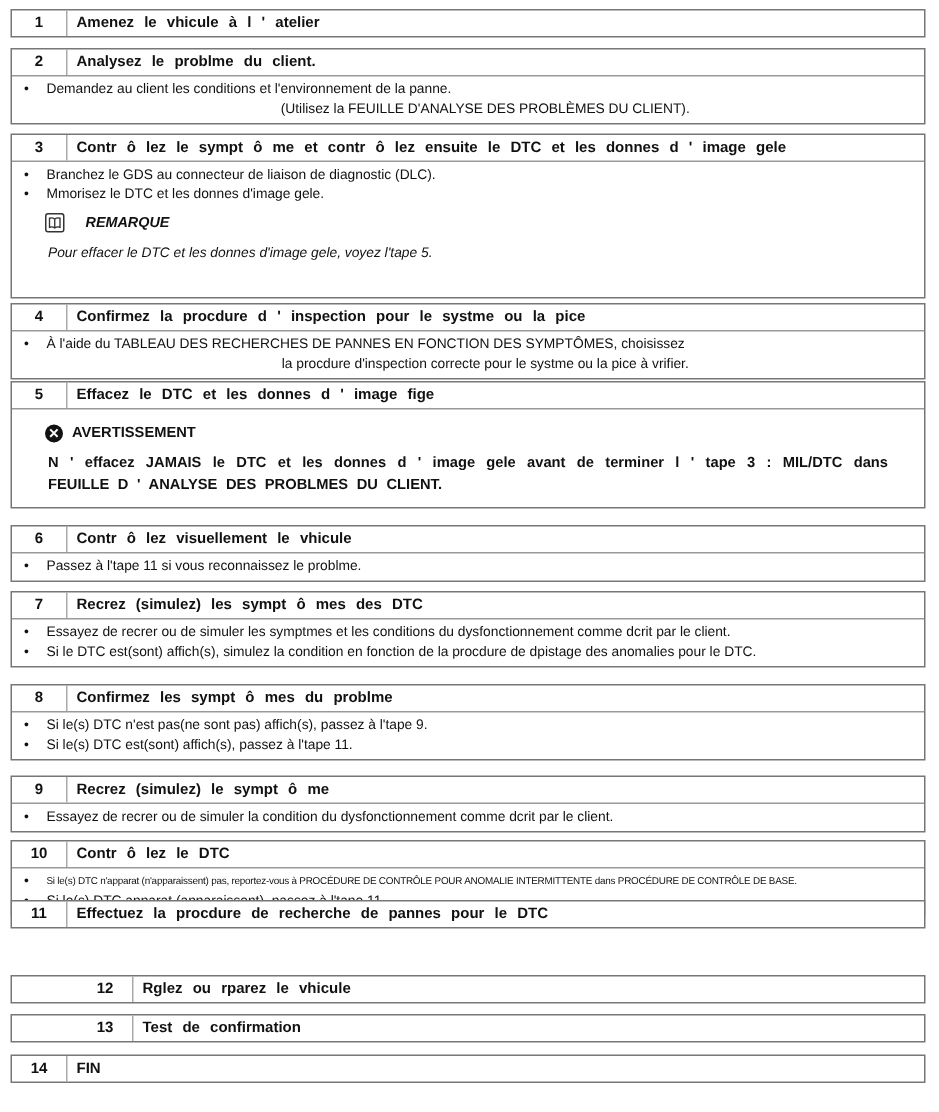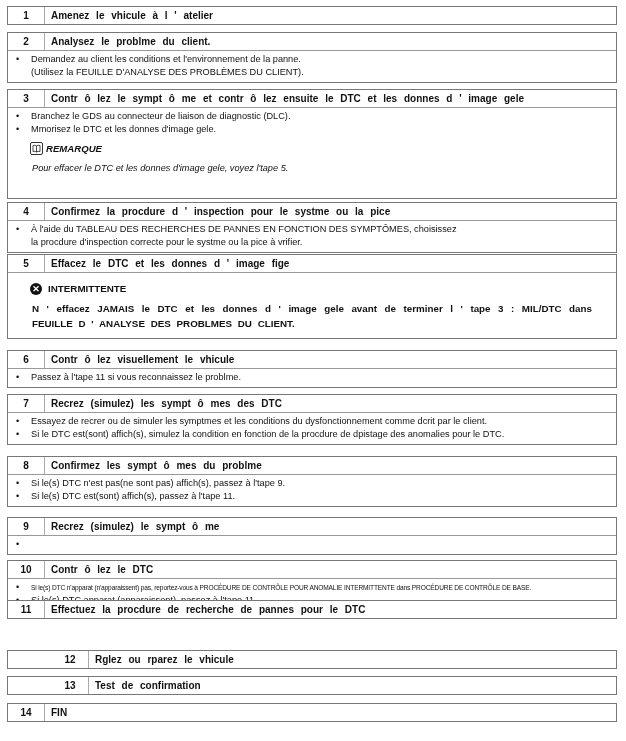--- a/index.html
+++ b/index.html
@@ -5,23 +5,23 @@
   html, body { margin: 0; padding: 0; background: #ffffff; }
   body { width: 626px; height: 741px; position: relative; overflow: hidden;
          font-family: "Liberation Sans", sans-serif; color: #111; }
   .step { position: absolute; left: 7px; width: 610px; border: 1px solid #777; box-sizing: border-box; background: #fff; }
   .hdr { display: flex; height: 17px; align-items: center; }
   .num { width: 37px; flex: 0 0 37px; text-align: center; font-weight: bold; font-size: 10px; border-right: 1px solid #aaa; height: 100%; display: flex; align-items: center; justify-content: center; box-sizing: border-box; }
   .title { padding-left: 6px; font-weight: bold; font-size: 10px; word-spacing: 4px; white-space: nowrap; }
   .body { border-top: 1px solid #999; padding: 2px 0 3px 0; font-size: 9.2px; line-height: 13px; }
   .bl { display: flex; padding-left: 8px; }
   .dot { width: 15px; flex: 0 0 15px; }
-  .cont { padding-left: 23px; }
+  .cont { padding-left: 23px; text-align: center; }
   .tiny { font-size: 6.6px; letter-spacing: -0.15px; }
-  .note { padding-left: 22px; margin-top: 6px; display: flex; align-items: center; gap: 3px; font-weight: bold; font-style: italic; font-size: 9.6px; }
+  .note { padding-left: 22px; margin-top: 6px; display: flex; align-items: center; gap: 14px; font-weight: bold; font-style: italic; font-size: 9.6px; }
   .note-text { padding-left: 24px; font-style: italic; margin-top: 7px; margin-bottom: 20px; font-size: 9.2px; }
   .book { width: 13px; height: 13px; border: 1px solid #333; border-radius: 2px; box-sizing: border-box; display: inline-flex; align-items: center; justify-content: center; }
   .warn { padding-left: 22px; margin-top: 7px; display: flex; align-items: center; gap: 6px; font-weight: bold; font-size: 9.8px; }
   .xcirc { width: 12px; height: 12px; border-radius: 50%; background: #111; color: #fff; font-size: 9px; line-height: 12px; text-align: center; font-weight: bold; }
   .warn-text { padding: 6px 24px 0 24px; font-weight: bold; font-size: 9.8px; word-spacing: 3px; line-height: 15px; text-align: justify; }
 </style>
 </head>
 <body>
 
 <div class="step" style="top:6px;">
@@ -86,21 +86,21 @@
 </div>
 
 <div class="step" style="top:254px;">
   <div class="hdr">
       <div class="num">5</div>
       <div class="title">Effacez le DTC et les donnes d ' image fige</div>
     </div>
   <div class="body" style="padding-bottom:7px;">
     <div class="warn">
       <span class="xcirc">✕</span>
-      <span>INTERMITTENTE</span>
+      <span>AVERTISSEMENT</span>
     </div>
     <div class="warn-text">N ' effacez JAMAIS le DTC et les donnes d ' image gele avant de terminer l ' tape 3 : MIL/DTC dans FEUILLE D ' ANALYSE DES PROBLMES DU CLIENT.</div>
   </div>
 </div>
 
 <div class="step" style="top:350px;">
   <div class="hdr">
       <div class="num">6</div>
       <div class="title">Contr ô lez visuellement le vhicule</div>
     </div>
@@ -147,20 +147,21 @@
 </div>
 
 <div class="step" style="top:517px;">
   <div class="hdr">
       <div class="num">9</div>
       <div class="title">Recrez (simulez) le sympt ô me</div>
     </div>
   <div class="body">
     <div class="bl">
         <span class="dot">•</span>
+        <span>Essayez de recrer ou de simuler la condition du dysfonctionnement comme dcrit par le client.</span>
       </div>
   </div>
 </div>
 
 <div class="step" style="top:560px;">
   <div class="hdr">
       <div class="num">10</div>
       <div class="title">Contr ô lez le DTC</div>
     </div>
   <div class="body">

